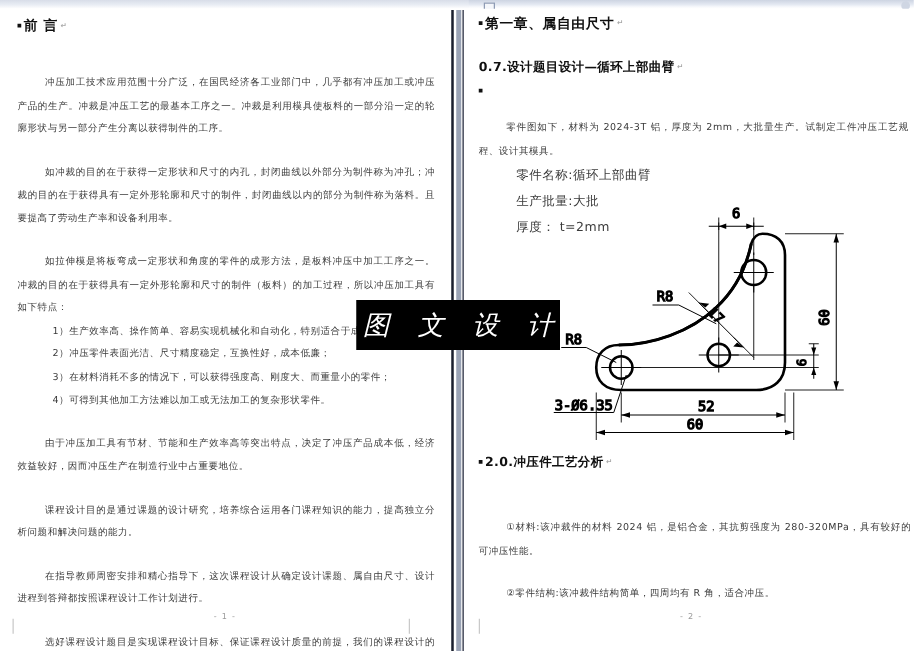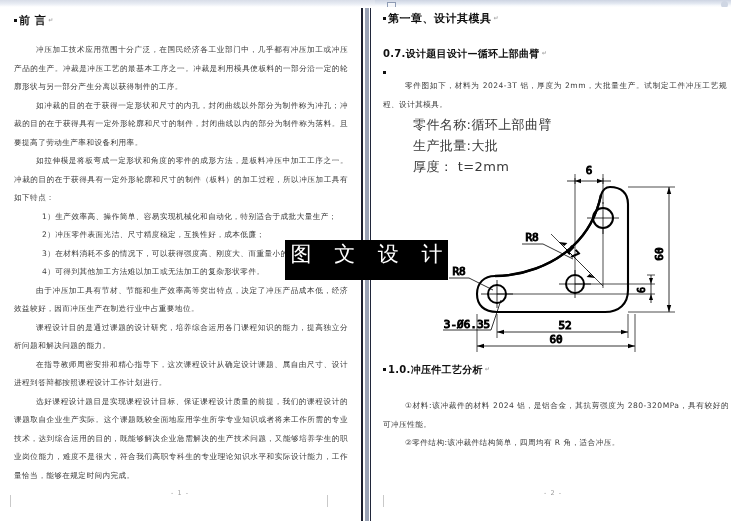--- a/index.html
+++ b/index.html
@@ -101,30 +101,30 @@
     color: #101010;
     white-space: nowrap;
   }
   .para {
     font-size: 7.6px;
     line-height: 18.5px;
     color: #3a3a3a;
     text-align: justify;
     letter-spacing: 0.45px;
   }
-  .para.indent { text-indent: 22px; }
+  .para.indent { text-indent: 22px; margin-top: 16px; }
   .listline {
     font-size: 7.6px;
     line-height: 18.5px;
     color: #3a3a3a;
     letter-spacing: 0.45px;
     padding-left: 28px;
   }
   .fieldline {
-    font-size: 13px;
+    font-size: 10px;
     line-height: 21px;
     color: #3a3a3a;
     letter-spacing: 0.4px;
     padding-left: 30px;
   }
   .pagenum {
     position: absolute;
     width: 100%;
     text-align: center;
     font-size: 6.5px;
@@ -153,22 +153,23 @@
   }
 
   
   .watermark {
     position: absolute;
     left: 285px; top: 240px;
     width: 163px; height: 40px;
     background: #000000;
     z-index: 40;
     display: flex;
-    align-items: flex-start;
+    align-items: center;
     justify-content: center;
+    font-style: italic;
   }
   .watermark span {
     color: #ffffff;
     font-family: "DejaVu Serif", "Liberation Serif", serif;
     font-size: 21px;
     letter-spacing: 8px;
     padding-left: 8px;
     white-space: nowrap;
   }
 
@@ -234,42 +235,42 @@
   <div class="divider">
     <div class="d1"></div>
       <div class="d2"></div>
       <div class="d3"></div>
   </div>
 
   <div class="page page-right">
     <div class="doc" style="padding:4px 4px 0 8px;">
 
       <div class="h-main">
-        <span class="lead-dot"></span><span>第一章、设计其模具</span><span class="tail-mark">↵</span>
+        <span class="lead-dot"></span><span>第一章、属自由尺寸</span><span class="tail-mark">↵</span>
       </div>
 
       <div style="height:21px"></div>
 
       <div class="h-sub">
         <span>0.7.设计题目设计—循环上部曲臂</span><span class="tail-mark">↵</span>
       </div>
       <div style="height:4px;"><span class="lead-dot"></span></div>
 
       <div style="height:12px"></div>
 
       <div class="para indent" style="padding-right:0;">零件图如下，材料为 2024-3T 铝，厚度为 2mm，大批量生产。试制定工件冲压工艺规程、设计其模具。</div>
 
       <div class="fieldline">零件名称:循环上部曲臂</div>
       <div class="fieldline">生产批量:大批</div>
       <div class="fieldline">厚度： t=2mm</div>
     </div>
 
     <div style="position:absolute; left:8px; top:356px; width:346px;">
       <div class="h-sub">
-        <span class="lead-dot"></span><span>1.0.冲压件工艺分析</span><span class="tail-mark">↵</span>
+        <span class="lead-dot"></span><span>2.0.冲压件工艺分析</span><span class="tail-mark">↵</span>
       </div>
       <div style="height:20px"></div>
       <div class="para indent">①材料:该冲裁件的材料 2024 铝，是铝合金，其抗剪强度为 280-320MPa，具有较好的可冲压性能。</div>
       <div class="para indent">②零件结构:该冲裁件结构简单，四周均有 R 角，适合冲压。</div>
     </div>
 
     <div class="margin-tick" style="left:8px; top:488px;"></div>
     <div class="pagenum" style="top:482px; left:0;">- 2 -</div>
   </div>
 

